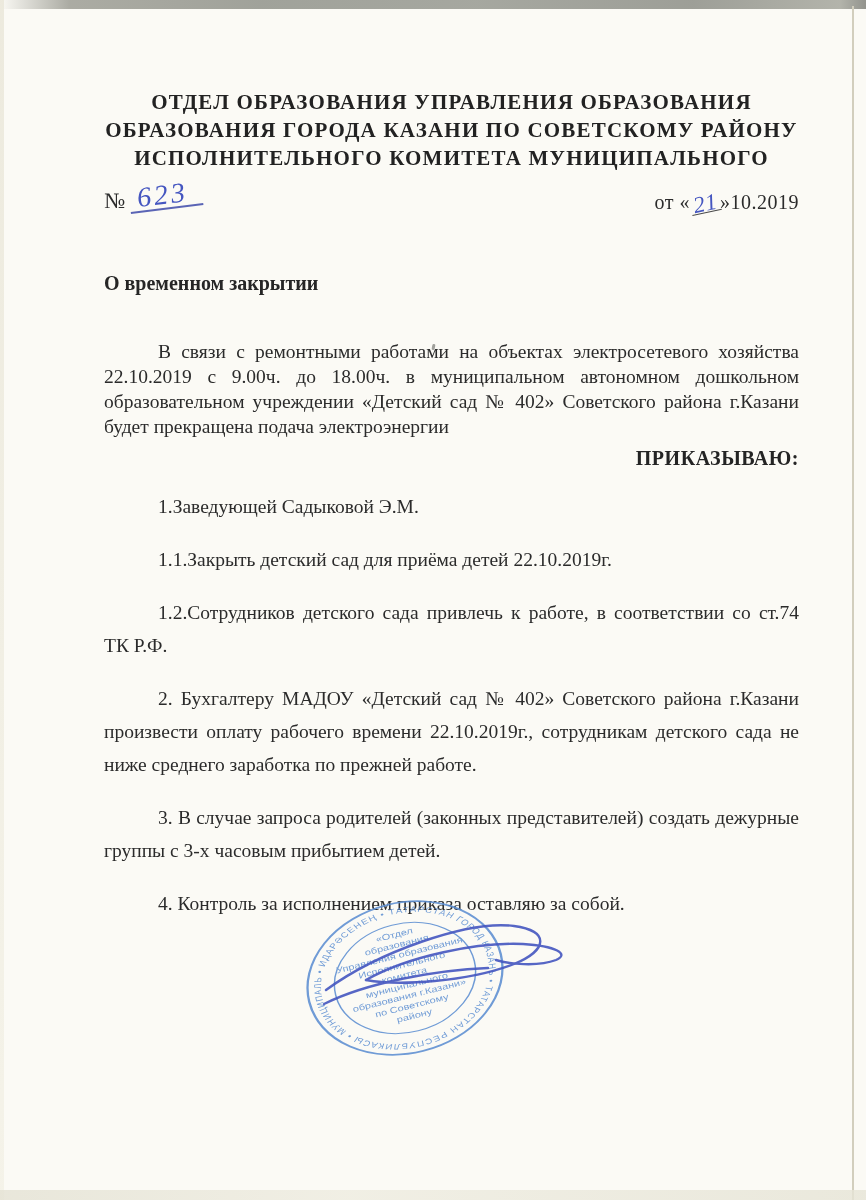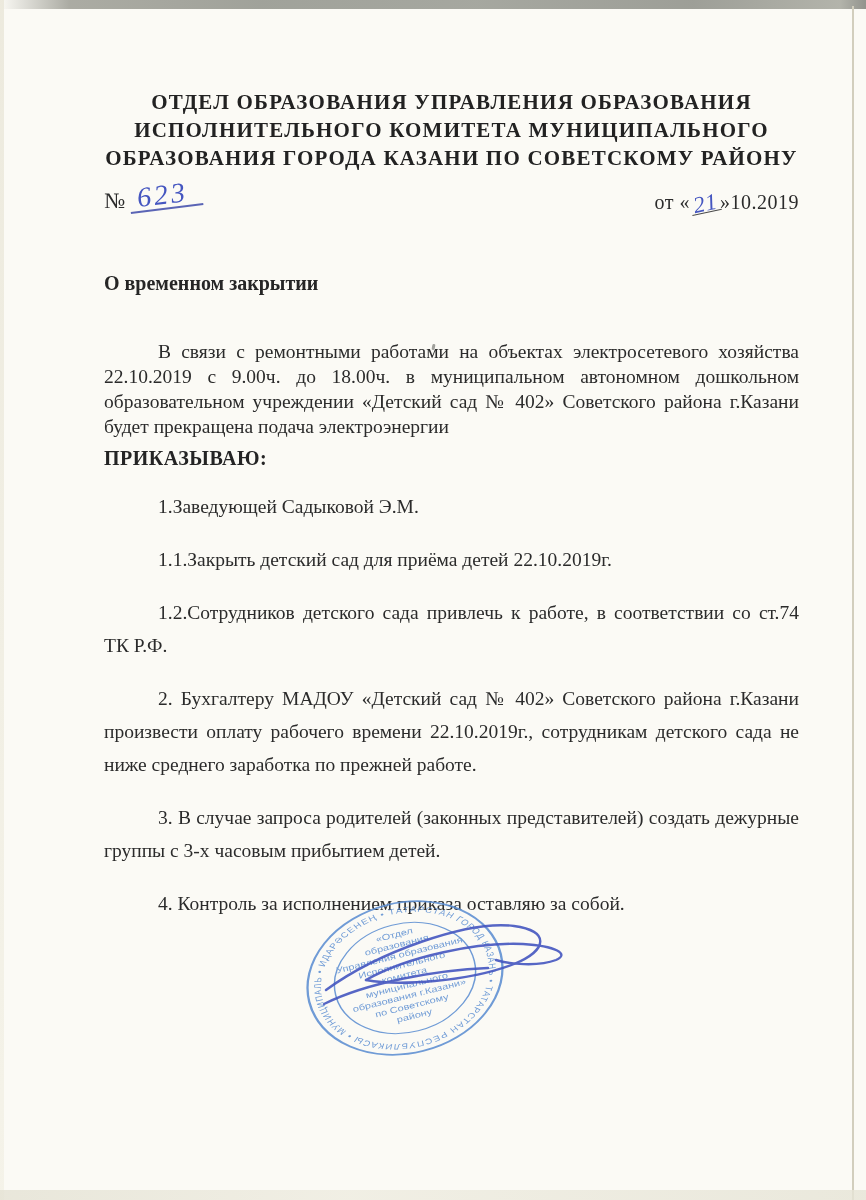--- a/index.html
+++ b/index.html
@@ -105,20 +105,21 @@
     line-height: 25px;
     text-align: justify;
     text-indent: 54px;
   }
   .decree-label {
     margin-top: 8px;
     font-weight: bold;
     font-size: 20px;
     letter-spacing: .5px;
     color: #242424;
+    text-align: right;
   }
   .decree-item {
     margin-top: 20px;
     font-size: 19.5px;
     line-height: 33px;
     text-align: justify;
     text-indent: 54px;
   }
   .signature-row {
     display: flex;
@@ -154,22 +155,22 @@
 <div class="page">
   <div class="scan-top-edge"></div>
   <div class="scan-left-edge"></div>
   <div class="scan-right-edge"></div>
   <div class="scan-bottom-edge"></div>
   <div class="speck"></div>
 
   <div class="content">
     <div class="org-header">
       <div>ОТДЕЛ ОБРАЗОВАНИЯ УПРАВЛЕНИЯ ОБРАЗОВАНИЯ</div>
+      <div>ОБРАЗОВАНИЯ ГОРОДА КАЗАНИ ПО СОВЕТСКОМУ РАЙОНУ</div>
       <div>ИСПОЛНИТЕЛЬНОГО КОМИТЕТА МУНИЦИПАЛЬНОГО</div>
-      <div>ОБРАЗОВАНИЯ ГОРОДА КАЗАНИ ПО СОВЕТСКОМУ РАЙОНУ</div>
     </div>
 
 
     <div class="number-row">
       <div class="number-left">
         <span class="num-sign">№</span>
         <span class="handwritten-number">623</span>
       </div>
       <div class="date-part">
         <span>от «</span><span class="handwritten-day">21</span><span>»10.2019</span>

